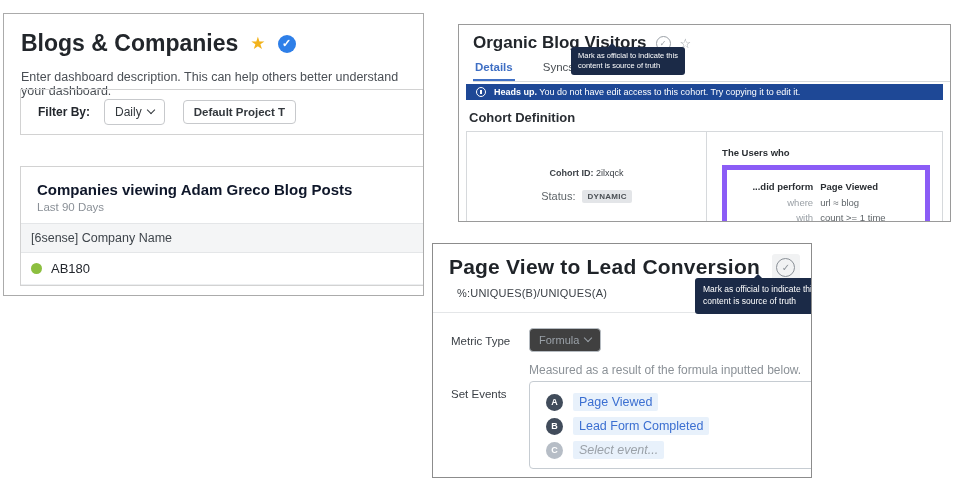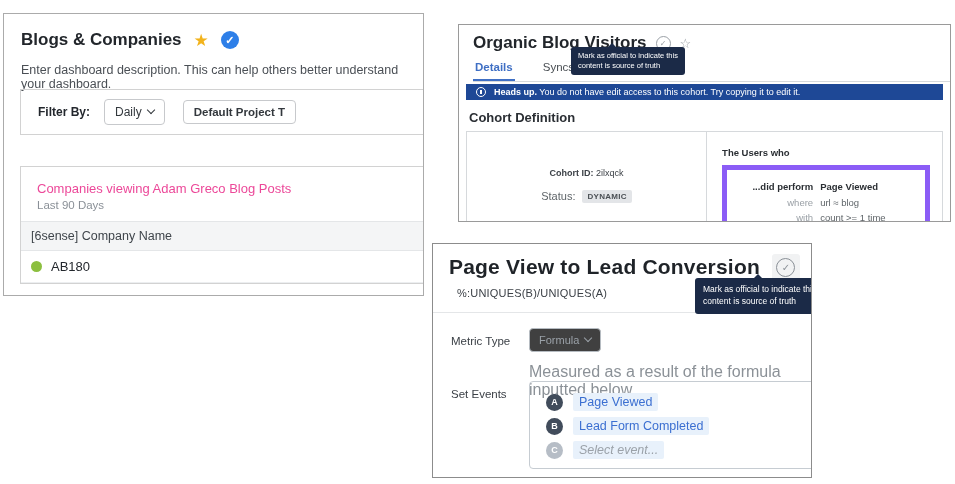--- a/index.html
+++ b/index.html
@@ -5,42 +5,42 @@
   html,body{margin:0;padding:0;}
   body{
     width:955px;height:484px;position:relative;background:#ffffff;
     font-family:"Liberation Sans", sans-serif;color:#23272d;overflow:hidden;
   }
   .panel{position:absolute;background:#fff;box-sizing:border-box;}
 
   
   .panel-a{left:3px;top:13px;width:421px;height:283px;border:1px solid #ababab;overflow:hidden;}
   .pa-titlerow{display:flex;align-items:center;gap:12px;margin:16px 0 0 17px;}
-  .pa-title{font-size:17px;font-weight:bold;color:#22262b;}
+  .pa-title{font-size:23px;font-weight:bold;color:#22262b;}
   .star-gold{color:#f2b31c;font-size:17px;line-height:1;}
   .verified{width:18px;height:18px;border-radius:50%;background:#2e7fe8;color:#fff;font-size:11px;
     display:inline-flex;align-items:center;justify-content:center;font-weight:bold;}
   .pa-desc{margin:13px 0 0 17px;font-size:12.5px;color:#4a4f55;}
   .filterbox{position:absolute;left:16px;top:75px;width:420px;height:46px;border:1px solid #d2d2d2;
     display:flex;align-items:center;gap:14px;padding-left:17px;box-sizing:border-box;}
   .filter-label{font-size:12px;font-weight:bold;}
   .btn{border:1px solid #c7c9cc;border-radius:4px;background:#fff;font-size:12px;color:#33383d;
     padding:5px 10px;display:inline-flex;align-items:center;white-space:nowrap;}
   .chev{display:inline-block;width:5px;height:5px;border-right:1.5px solid currentColor;
     border-bottom:1.5px solid currentColor;transform:rotate(45deg);margin-left:6px;position:relative;top:-2px;}
   .seg{display:flex;border:1px solid #c7c9cc;border-radius:4px;overflow:visible;}
   .seg-item{font-size:12px;padding:5px 9px;border-left:1px solid #d6d8da;color:#33383d;}
   .seg-item:first-child{border-left:none;}
   .seg-item.active{color:#3b7de0;box-shadow:inset 0 0 0 1.5px #3b7de0;border-radius:4px;border-left-color:transparent;}
   .cal{display:inline-block;width:10px;height:9px;border:1.5px solid #44494f;border-radius:2px;position:relative;}
   .cal::before{content:"";position:absolute;left:1px;right:1px;top:1.5px;height:1.5px;background:#44494f;}
   .proj-btn{font-weight:bold;font-size:11.5px;margin-left:4px;}
   .card{position:absolute;left:16px;top:152px;width:420px;border:1px solid #d2d2d2;background:#fff;}
   .card-head{padding:14px 16px 10px 16px;}
-  .card-title{font-size:13px;font-weight:normal;color:#ec4899;}
+  .card-title{font-size:15px;font-weight:bold;color:#0f172a;}
   .card-sub{font-size:11.5px;color:#8a9097;margin-top:3px;}
   .col-head{background:#f4f5f6;border-top:1px solid #e4e6e8;border-bottom:1px solid #e4e6e8;
     padding:7px 10px;font-size:12.5px;color:#3f454b;}
   .trow{display:flex;align-items:center;padding:8px 10px;border-bottom:1px solid #eceef0;font-size:13px;}
   .dot{width:11px;height:11px;border-radius:50%;margin-right:9px;flex:0 0 auto;}
   .dot-blue{background:#3b7de0;} .dot-green{background:#8cbf3f;}
 
   
   .panel-b{left:458px;top:24px;width:493px;height:198px;border:1px solid #9a9a9a;overflow:hidden;}
   .pb-titlerow{display:flex;align-items:center;gap:9px;margin:8px 0 0 14px;}
@@ -85,21 +85,21 @@
   .pc-title{font-size:21px;font-weight:bold;color:#1f2328;letter-spacing:.2px;}
   .icon-sq{width:28px;height:26px;background:#f1f2f3;border-radius:3px;display:inline-flex;
     align-items:center;justify-content:center;}
   .circle-check.big{width:17px;height:17px;border-width:1.5px;font-size:10px;border-color:#8a9097;color:#8a9097;}
   .pc-formula{margin:7px 0 0 24px;font-size:11px;color:#3c4147;letter-spacing:.2px;}
   .pc-divider{position:absolute;left:0;right:0;top:68px;border-top:1px solid #e4e6e8;}
   .pc-label{position:absolute;left:18px;font-size:11.5px;color:#3c4147;}
   .lbl-metric{top:91px;} .lbl-events{top:144px;}
   .formula-btn{position:absolute;left:96px;top:84px;background:#404040;border:1px solid #b6bcc2;
     border-radius:4px;color:#9aa1a8;font-size:11px;padding:5px 9px;display:inline-flex;align-items:center;}
-  .pc-hint{position:absolute;left:96px;top:119px;font-size:16px;color:#8b9197;}
+  .pc-hint{position:absolute;left:96px;top:119px;font-size:12px;color:#8b9197;}
   .eventsbox{position:absolute;left:96px;top:137px;width:348px;height:88px;border:1px solid #c6ccd2;
     border-radius:4px;box-sizing:border-box;padding:11px 0 0 16px;}
   .ev-row{display:flex;align-items:center;margin-bottom:6px;}
   .ev-badge{width:17px;height:17px;border-radius:50%;background:#414c5b;color:#fff;font-size:9px;
     font-weight:bold;display:inline-flex;align-items:center;justify-content:center;flex:0 0 auto;}
   .ev-badge.ghost{background:#b6bdc6;}
   .ev-name{margin-left:10px;font-size:12.5px;color:#3b6fd1;background:#e8f1fb;padding:2px 6px;border-radius:2px;}
   .ev-name.placeholder{color:#9ba2a9;font-style:italic;}
 </style>
 </head>

